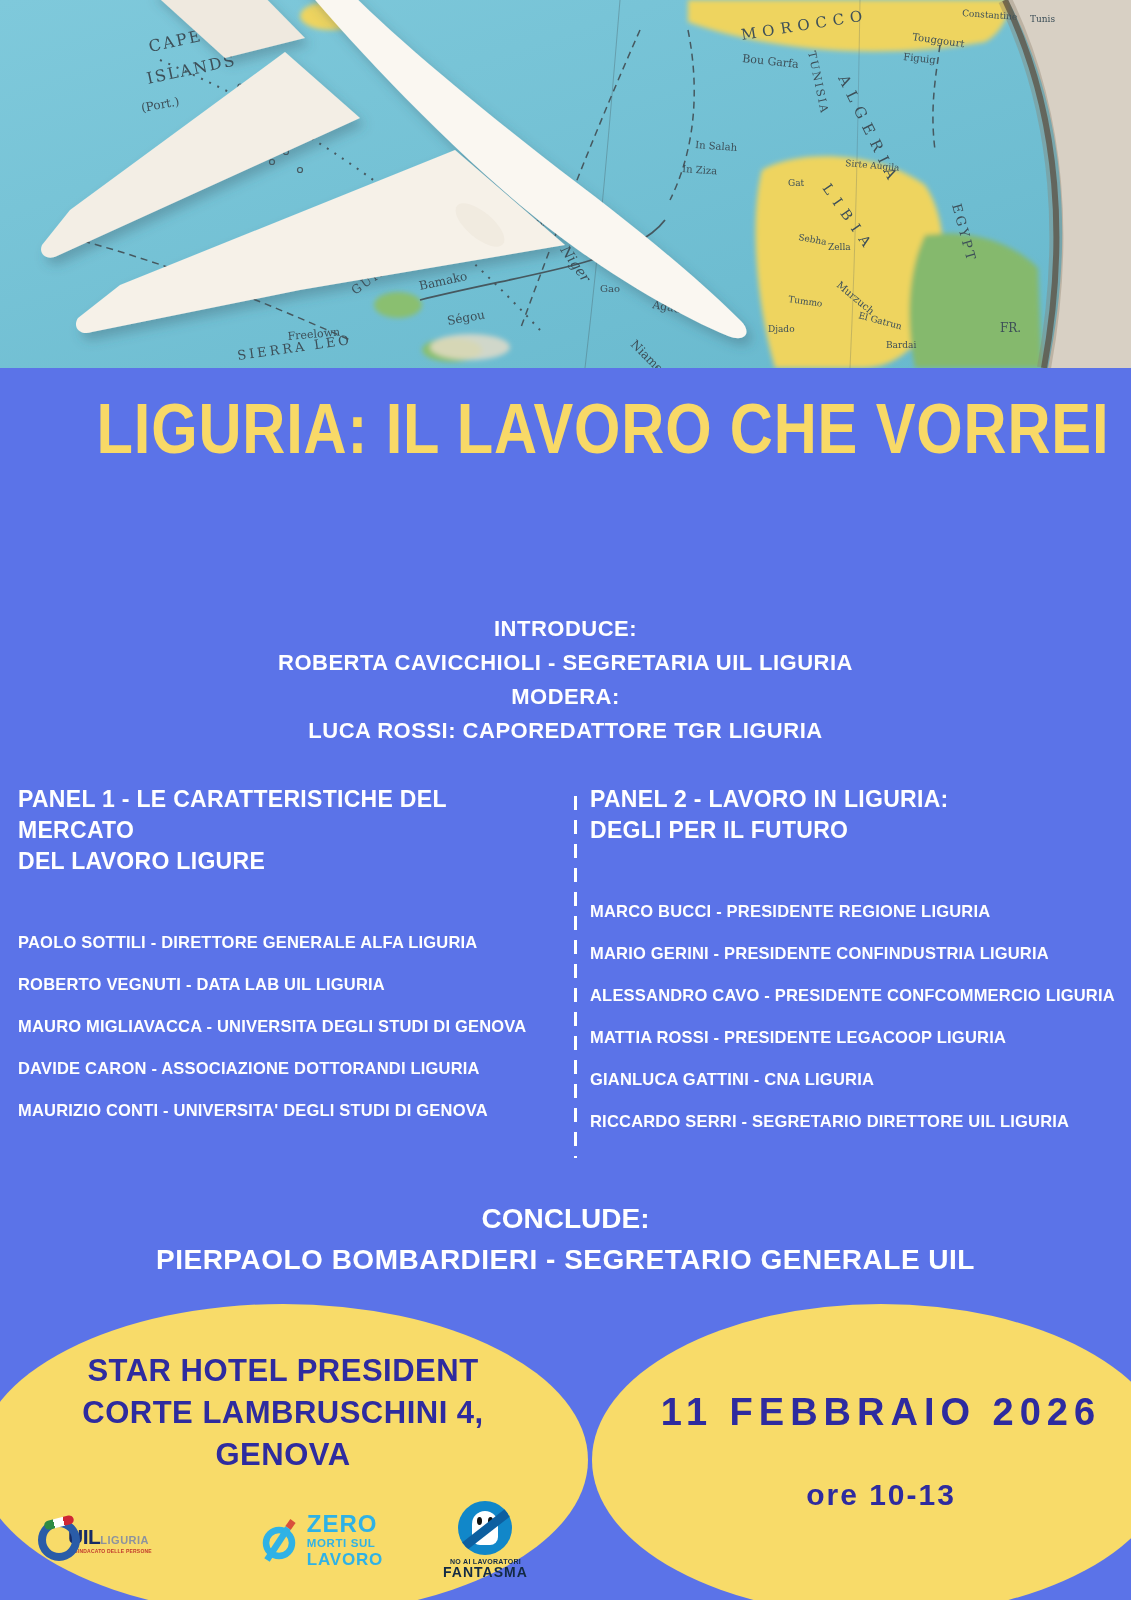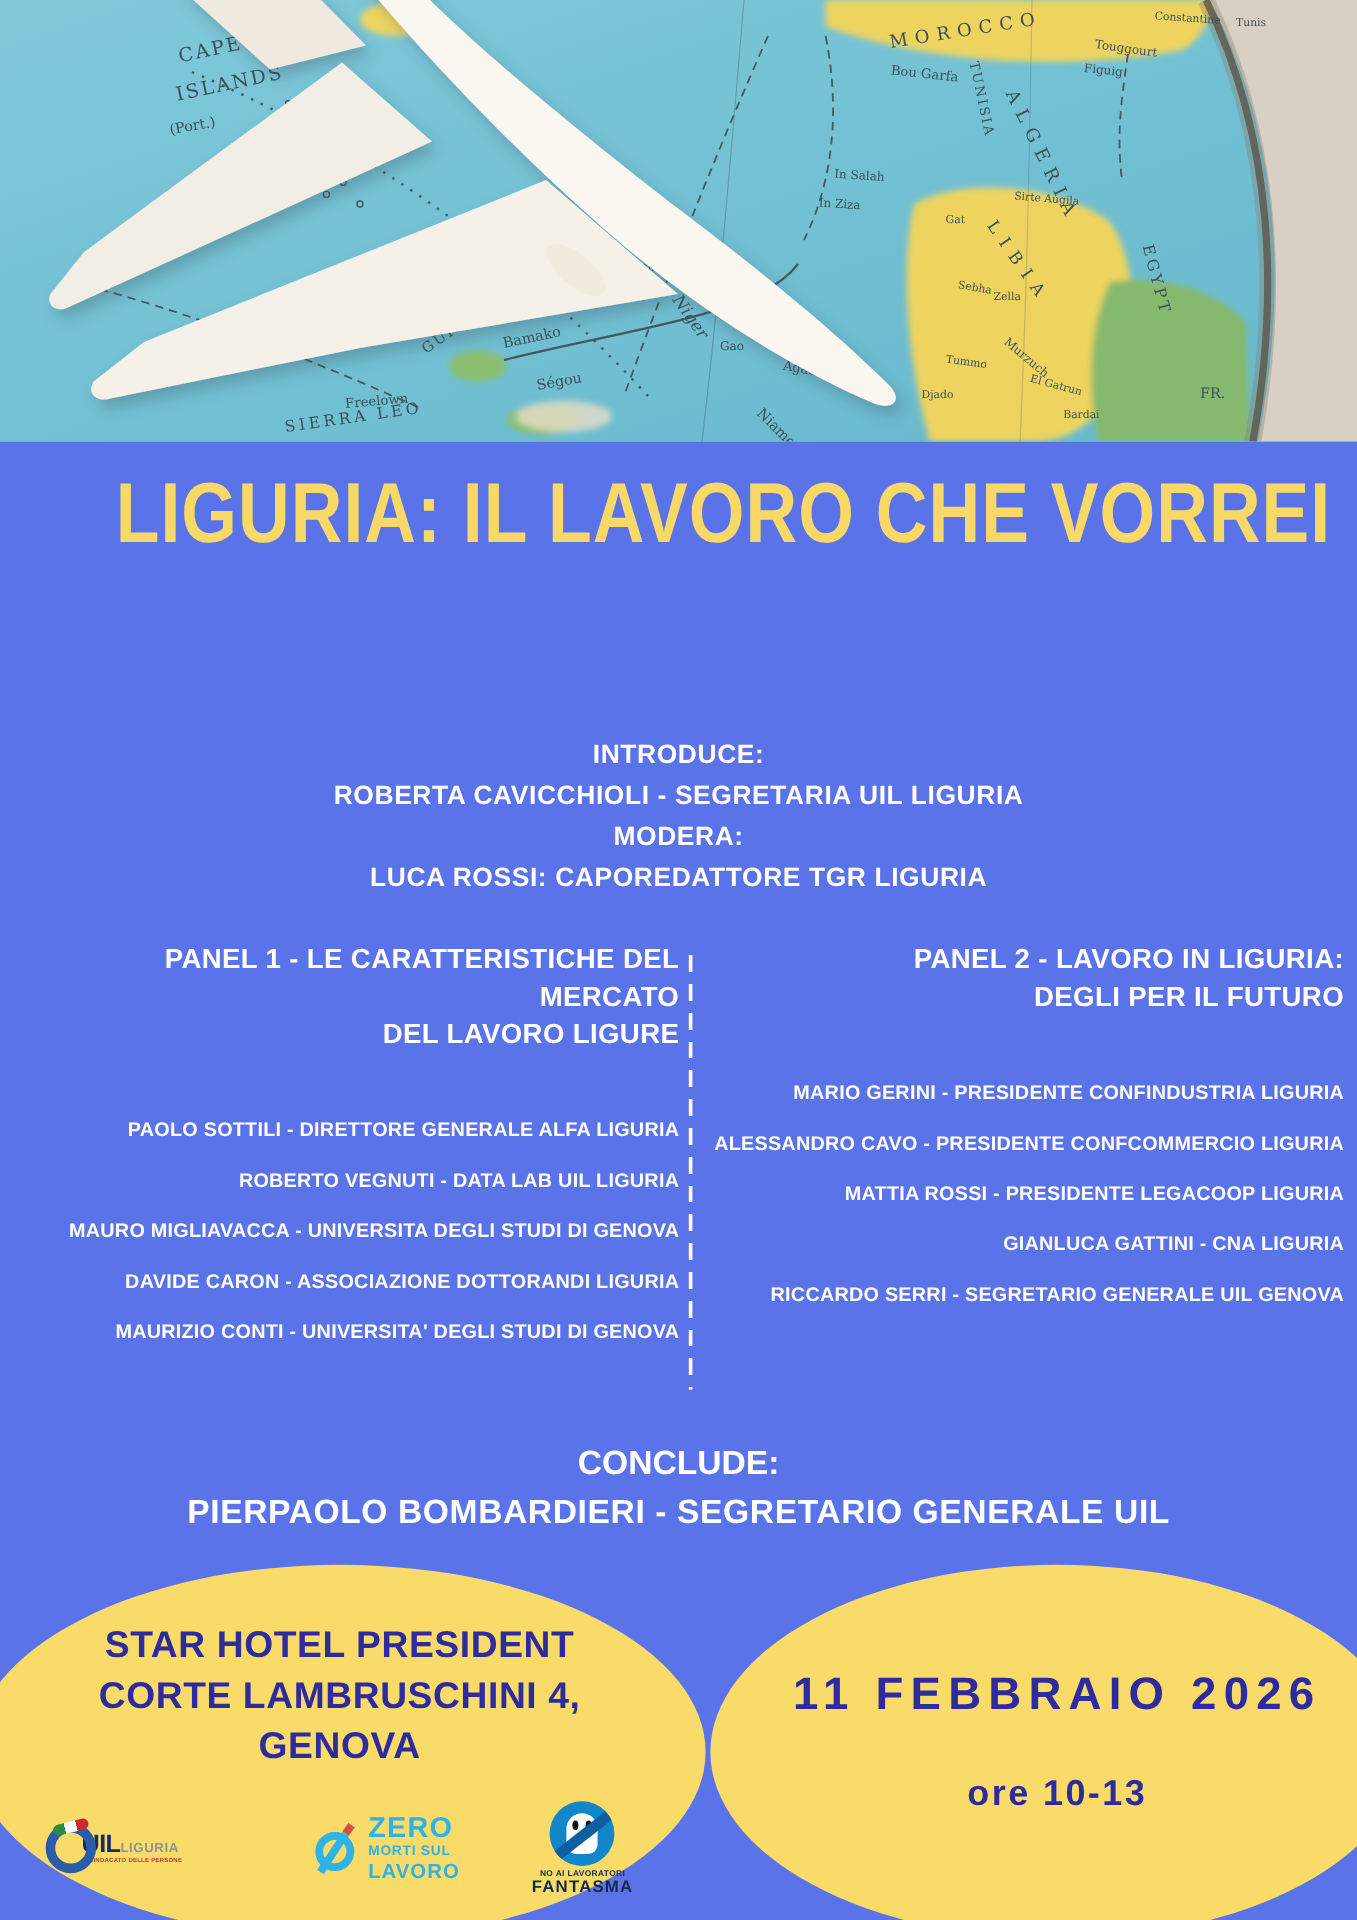--- a/index.html
+++ b/index.html
@@ -11,21 +11,21 @@
   
   .title{position:absolute;top:388px;left:0;width:100%;margin:0;text-align:center;
          color:#f8d967;font-size:71px;font-weight:700;letter-spacing:1px;}
   .condense{display:inline-block;transform:scaleX(.84);transform-origin:50% 50%;white-space:nowrap;}
   .subtitle{position:absolute;top:460px;left:0;width:100%;text-align:center;color:#f8d967;
             font-size:29px;font-weight:700;letter-spacing:2.5px;line-height:40px;}
   
   .intro{position:absolute;top:612px;left:0;width:100%;text-align:center;color:#fff;
          font-weight:700;font-size:22px;line-height:34px;letter-spacing:.5px;}
   
-  .panel{position:absolute;text-align:right;color:#fff;}
+  .panel{position:absolute;text-align:left;color:#fff;}
   .panel h2{margin:0;font-size:23px;line-height:31px;font-weight:800;letter-spacing:.3px;}
   .panel ul{list-style:none;margin:57px 0 0;padding:0;}
   .panel li{margin:0 0 25px;line-height:17px;font-size:16.5px;font-weight:700;letter-spacing:.2px;}
   .panel-left{left:18px;top:784px;width:548px;}
   .panel-right{left:590px;top:784px;width:530px;}
   .divider{position:absolute;left:574px;top:796px;width:3px;height:362px;
            background:repeating-linear-gradient(180deg,#fff 0 14px,transparent 14px 24px);}
   
   .conclude{position:absolute;top:1203px;left:0;width:100%;text-align:center;color:#fff;}
   .conclude-label{font-size:28px;font-weight:800;}
@@ -205,25 +205,26 @@
   </section>
 
   <div class="divider"></div>
 
   <section class="panel panel-right">
     <h2>
       <span>PANEL 2 - LAVORO IN LIGURIA:</span><br>
       <span>DEGLI PER IL FUTURO</span>
     </h2>
     <ul>
+      <li>MARCO BUCCI - PRESIDENTE REGIONE LIGURIA</li>
       <li>MARIO GERINI - PRESIDENTE CONFINDUSTRIA LIGURIA</li>
       <li>ALESSANDRO CAVO - PRESIDENTE CONFCOMMERCIO LIGURIA</li>
       <li>MATTIA ROSSI - PRESIDENTE LEGACOOP LIGURIA</li>
       <li>GIANLUCA GATTINI - CNA LIGURIA</li>
-      <li>RICCARDO SERRI - SEGRETARIO GENERALE UIL GENOVA</li>
+      <li>RICCARDO SERRI - SEGRETARIO DIRETTORE UIL LIGURIA</li>
     </ul>
   </section>
 
   <div class="conclude">
     <div class="conclude-label">CONCLUDE:</div>
     <div class="conclude-name">PIERPAOLO BOMBARDIERI - SEGRETARIO GENERALE UIL</div>
   </div>
 
   <div class="ellipse left-ellipse">
     <div class="venue">

